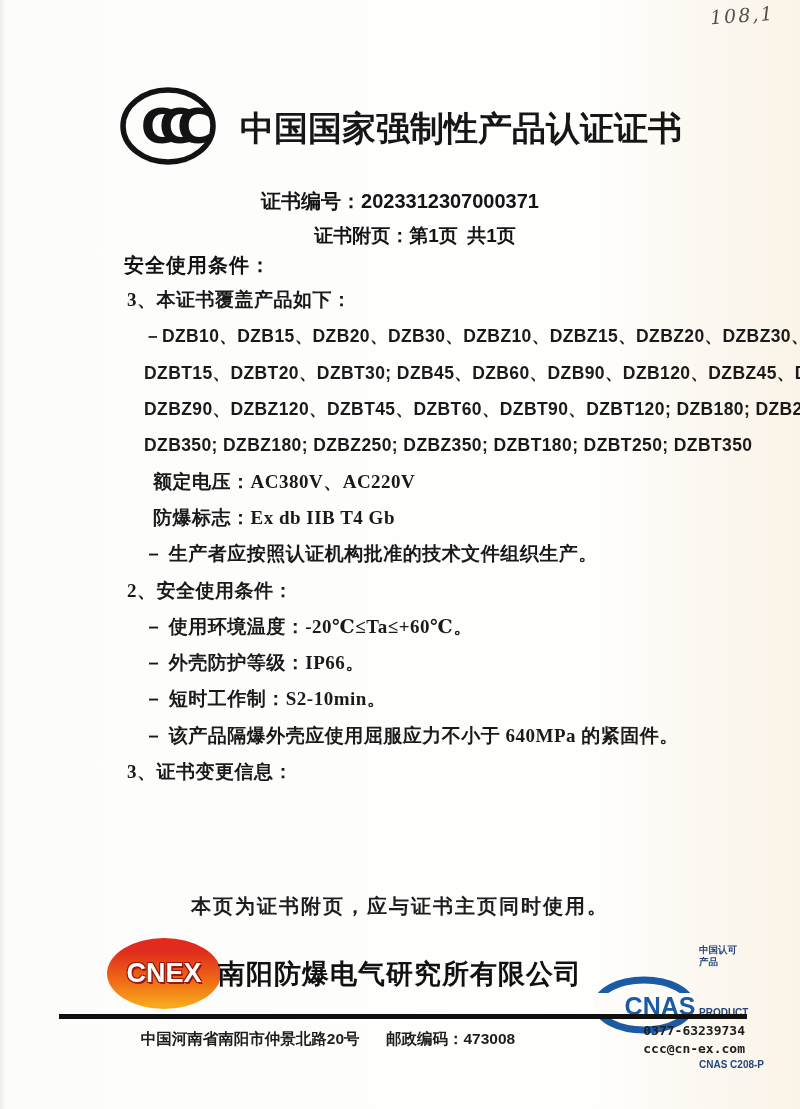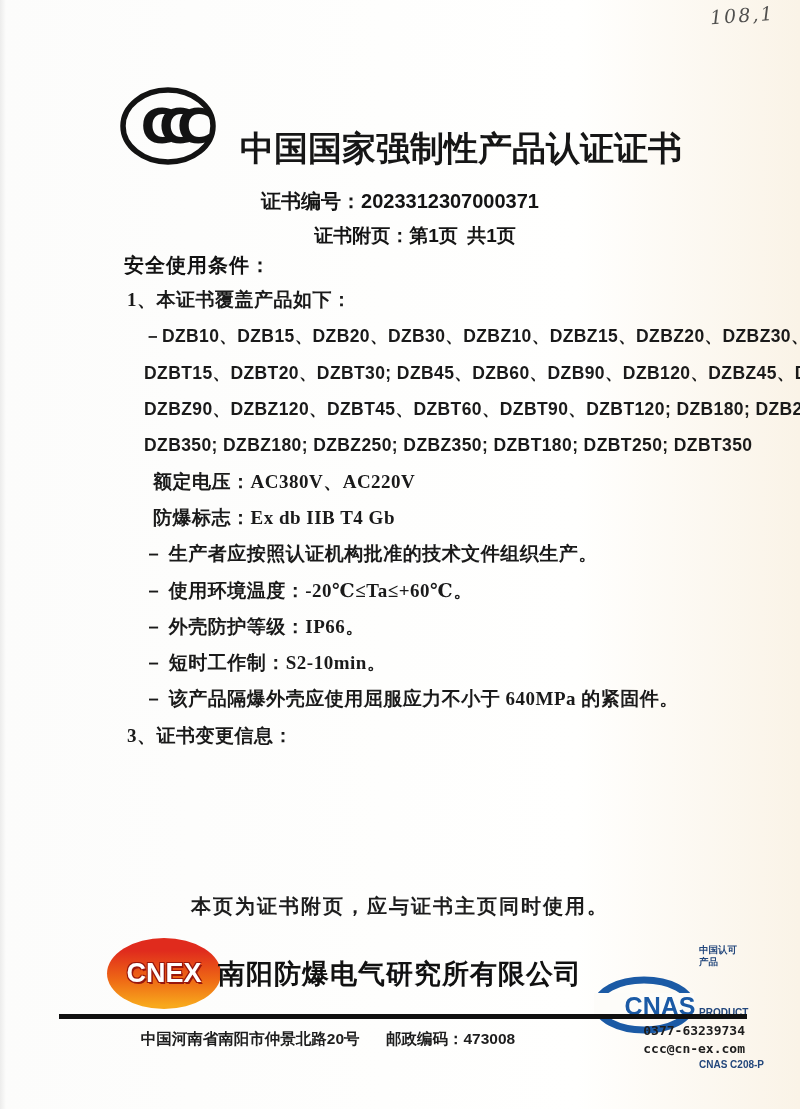--- a/index.html
+++ b/index.html
@@ -24,21 +24,21 @@
     font-style: italic; font-size: 19px; color: #333;
     transform: rotate(-4deg); letter-spacing: 2px; opacity: .85;
   }
 
   
   .ccc-logo { position: absolute; left: 118px; top: 84px; }
   .title {
     position: absolute; left: 240px; top: 106px; width: 450px;
     font-family: "Liberation Sans", "DejaVu Sans", sans-serif;
     font-size: 34px; font-weight: 600; letter-spacing: 0px;
-    white-space: nowrap; color: #161616; margin-top: 20px;
+    white-space: nowrap; color: #161616;
   }
   .cert-line {
     position: absolute; left: 0; top: 188px; width: 100%;
     text-align: center; font-family: "Liberation Sans", sans-serif;
     font-size: 20px; font-weight: 700; color: #141414;
   }
   .page-line {
     position: absolute; left: 15px; top: 223px; width: 100%;
     text-align: center; font-family: "Liberation Sans", sans-serif;
     font-size: 19px; font-weight: 700; word-spacing: 4px; color: #141414;
@@ -136,28 +136,29 @@
 
   <div class="title">中国国家强制性产品认证证书</div>
 
   <div class="cert-line"><span>证书编号：</span><span>2023312307000371</span></div>
 
   <div class="page-line"><span>证书附页：</span><span>第1页 共1页</span></div>
 
   <div class="section-heading">安全使用条件：</div>
 
   <div class="body-lines">
-    <div class="line ind-a">1、本证书覆盖产品如下：</div>
+    <div class="line ind-a">3、本证书覆盖产品如下：</div>
     <div class="line ind-b codes">－DZB10、DZB15、DZB20、DZB30、DZBZ10、DZBZ15、DZBZ20、DZBZ30、DZBT10、</div>
     <div class="line ind-b codes">DZBT15、DZBT20、DZBT30; DZB45、DZB60、DZB90、DZB120、DZBZ45、DZBZ60、</div>
     <div class="line ind-b codes">DZBZ90、DZBZ120、DZBT45、DZBT60、DZBT90、DZBT120; DZB180; DZB250;</div>
     <div class="line ind-b codes">DZB350; DZBZ180; DZBZ250; DZBZ350; DZBT180; DZBT250; DZBT350</div>
     <div class="line ind-c">额定电压：AC380V、AC220V</div>
     <div class="line ind-c">防爆标志：Ex db IIB T4 Gb</div>
     <div class="line ind-b">－ 生产者应按照认证机构批准的技术文件组织生产。</div>
+    <div class="line ind-a">2、安全使用条件：</div>
     <div class="line ind-b">－ 使用环境温度：-20℃≤Ta≤+60℃。</div>
     <div class="line ind-b">－ 外壳防护等级：IP66。</div>
     <div class="line ind-b">－ 短时工作制：S2-10min。</div>
     <div class="line ind-b">－ 该产品隔爆外壳应使用屈服应力不小于 640MPa 的紧固件。</div>
     <div class="line ind-a">3、证书变更信息：</div>
   </div>
 
   <div class="notice">本页为证书附页，应与证书主页同时使用。</div>
 
   <div class="cnex-logo">

